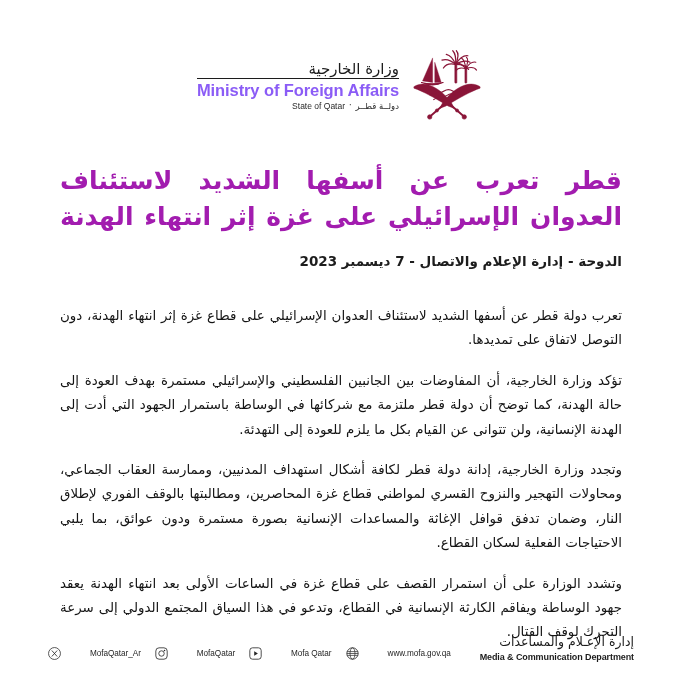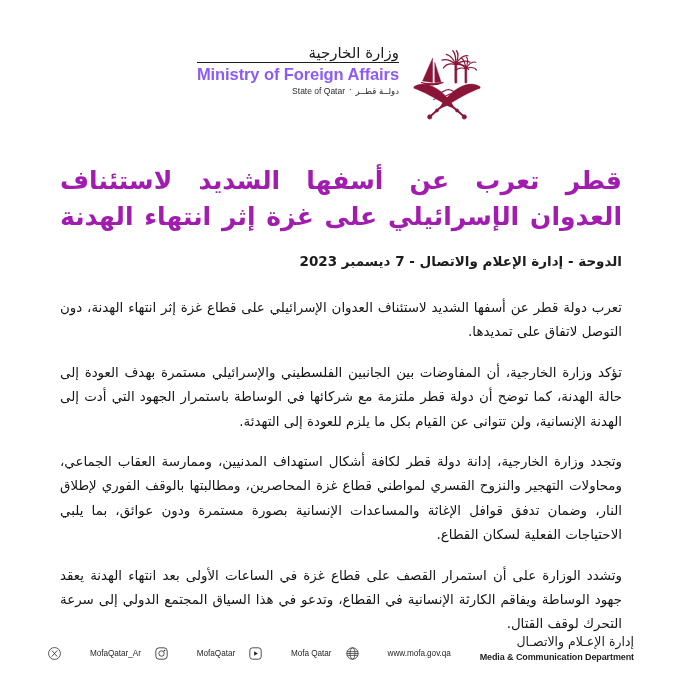--- a/index.html
+++ b/index.html
@@ -28,20 +28,21 @@
     top: 46px;
     left: 0;
     width: 680px;
     display: flex;
     justify-content: center;
     align-items: center;
   }
   .logo-block {
     display: flex;
     flex-direction: row;
+    align-items: center;
     gap: 12px;
   }
   .logo-wordmark {
     display: flex;
     flex-direction: column;
     align-items: flex-end;
     line-height: 1;
   }
   .wm-ar {
     font-size: 15px;
@@ -122,21 +123,21 @@
     left: 60px;
     width: 562px;
     direction: rtl;
     text-align: justify;
     color: #141414;
     font-size: 13.4px;
     line-height: 1.82;
     font-family: "DejaVu Sans", sans-serif;
   }
   .body-copy p {
-    margin: 8px 0 16px 0;
+    margin: 16px 0 16px 0;
     text-align: justify;
   }
   .body-copy p:last-child { margin-bottom: 0; }
 
   
   .footer {
     position: absolute;
     bottom: 14px;
     left: 0;
     width: 680px;
@@ -311,19 +312,19 @@
           <circle cx="12" cy="12" r="10.5" fill="none" stroke="#262626" stroke-width="1.5"></circle>
           <ellipse cx="12" cy="12" rx="4.6" ry="10.5" fill="none" stroke="#262626" stroke-width="1.3"></ellipse>
           <path d="M2 8.5 H22 M2 15.5 H22 M1.5 12 H22.5" stroke="#262626" stroke-width="1.3" fill="none"></path>
         </svg>
         <span class="social-label">www.mofa.gov.qa</span>
       </div>
 
     </div>
 
     <div class="dept">
-      <div class="dept-ar">إدارة الإعـلام والاتصـال</div>
+      <div class="dept-ar">إدارة الإعـلام والمساعدات</div>
       <div class="dept-en">Media &amp; Communication Department</div>
     </div>
 
   </div>
 
 </div>
 
 </body></html>

